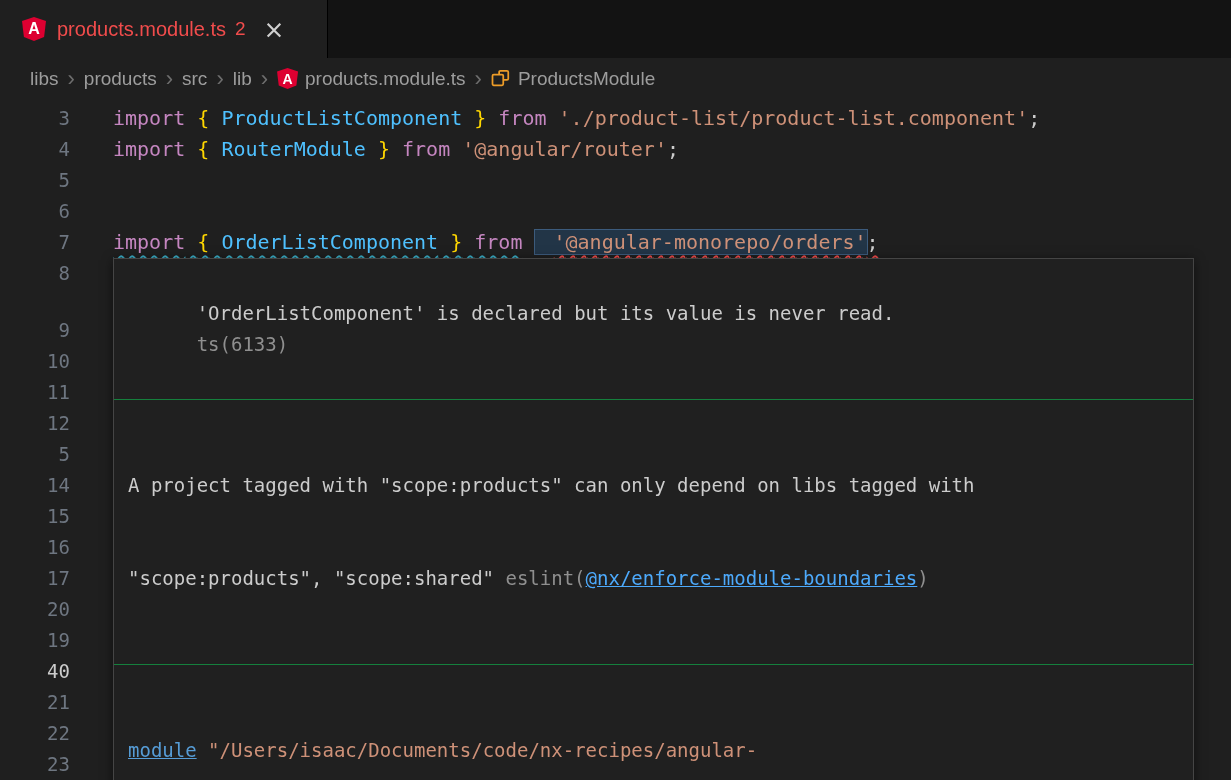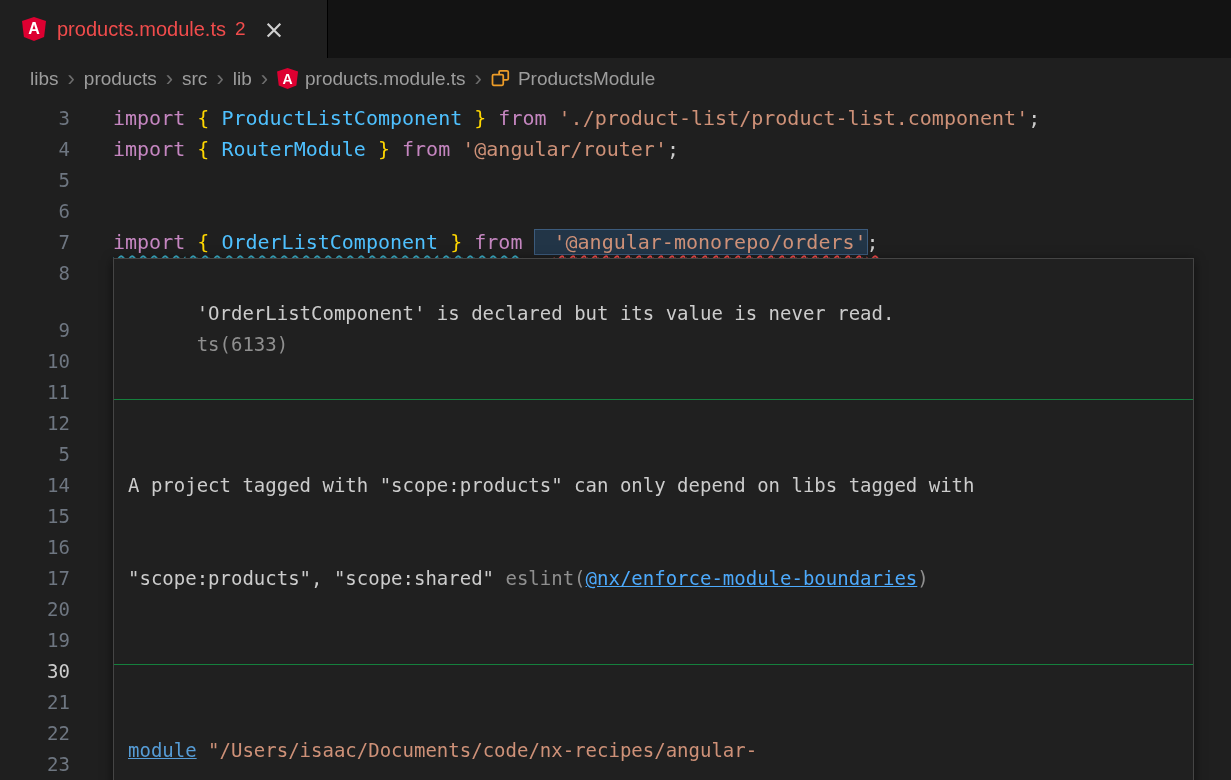--- a/index.html
+++ b/index.html
@@ -177,21 +177,21 @@
       </div>
       <div class="code-row" style="top: 494px;">
         <span class="gutter">20</span>
         <span class="row-content"><span class="tok ws">  </span><span class="tok b1">]</span><span class="tok pl">,</span></span>
       </div>
       <div class="code-row" style="top: 525px;">
         <span class="gutter">19</span>
         <span class="row-content"><span class="tok ws">  </span><span class="tok prop">declarations</span><span class="tok pl">: </span><span class="tok b3">[</span><span class="tok cls">ProductListComponent</span><span class="tok b3">]</span><span class="tok pl">,</span></span>
       </div>
       <div class="code-row" style="top: 556px;">
-        <span class="gutter active">30</span>
+        <span class="gutter active">40</span>
         <span class="row-content"><span class="tok ws">  </span><span class="tok prop">exports</span><span class="tok pl">: </span><span class="tok b3">[</span><span class="tok cls">ProductListComponent</span><span class="tok b3">]</span><span class="tok pl">,</span><span class="blame">You, 2 minutes ago • Fix Angular monorepo</span></span>
       </div>
       <div class="code-row" style="top: 587px;">
         <span class="gutter">21</span>
         <span class="row-content"><span class="tok b2">}</span><span class="tok b1">)</span></span>
       </div>
       <div class="code-row" style="top: 618px;">
         <span class="gutter">22</span>
         <span class="row-content"><span class="tok kw">export</span><span class="tok pl"> </span><span class="tok kw">class</span><span class="tok pl"> </span><span class="tok clsdecl">ProductsModule</span><span class="tok pl"> </span><span class="tok b1">{}</span></span>
       </div>

